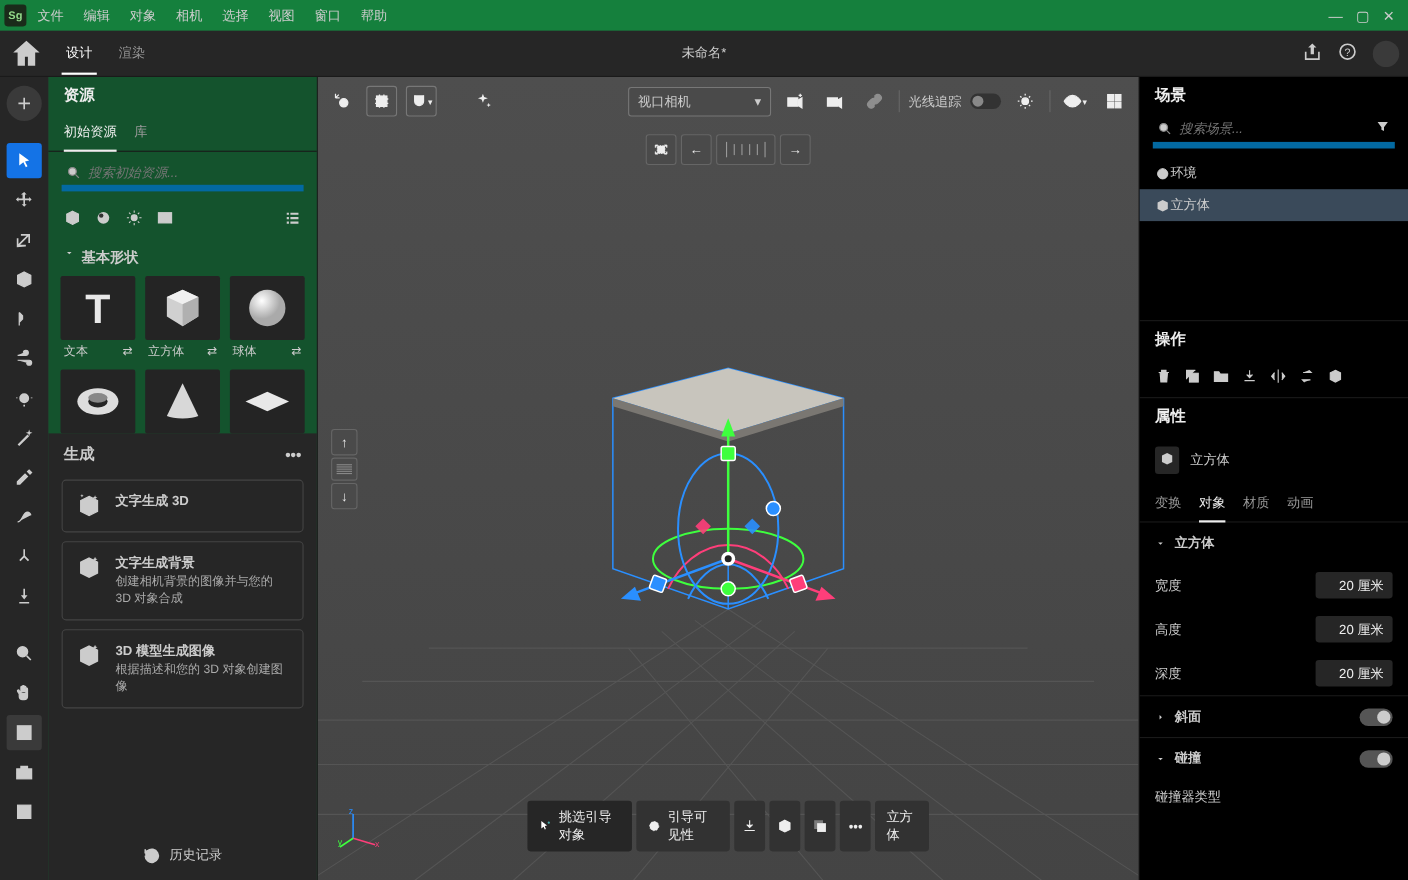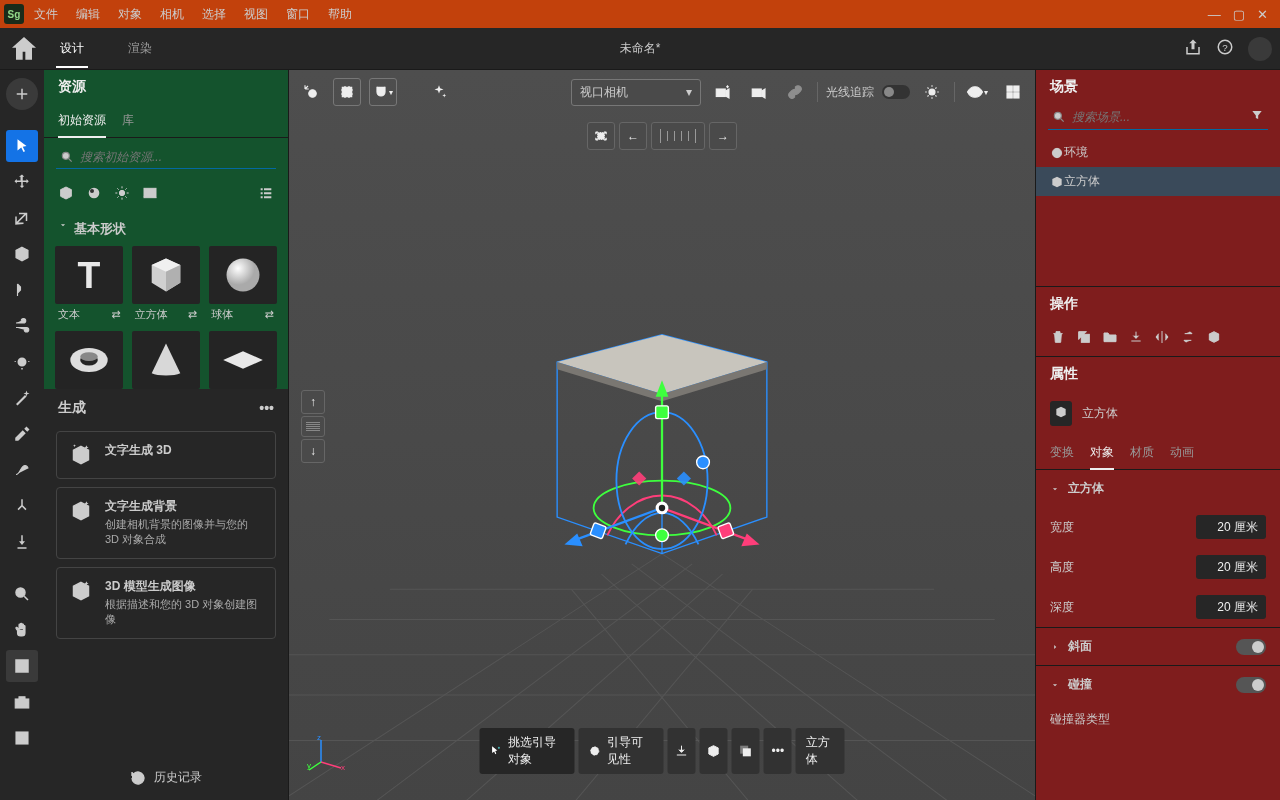--- a/index.html
+++ b/index.html
@@ -1,44 +1,44 @@
 <!DOCTYPE html>
 <html><head>
 <meta charset="utf-8">
 <style>
 * { margin:0; padding:0; box-sizing:border-box; font-family:"Segoe UI",Arial,sans-serif; user-select:none; }
 body { width:1280px; height:800px; background:#323232; color:#ccc; font-size:12px; overflow:hidden; position:relative; }
-.titlebar { height:28px; background:#c2410c; display:flex; align-items:center; padding:0 4px; gap:2px; }
+.titlebar { height:28px; background:#15803d; display:flex; align-items:center; padding:0 4px; gap:2px; }
 .logo { width:20px; height:20px; background:#1a2b1a; border-radius:3px; display:flex; align-items:center; justify-content:center; font-size:10px; font-weight:bold; color:#93d98a; }
 .menu-item { padding:4px 8px; color:#ccc; cursor:pointer; font-size:12px; }
 .window-controls { margin-left:auto; display:flex; gap:12px; padding-right:8px; color:#ccc; }
 .window-controls span { cursor:pointer; font-size:13px; }
 .tabbar { height:42px; background:#262626; border-bottom:1px solid #1a1a1a; display:flex; align-items:center; padding:0 8px; position:relative; }
 .home-btn { width:32px; height:32px; display:flex; align-items:center; justify-content:center; cursor:pointer; }
-.mode-tabs { display:flex; margin-left:8px; gap:20px;align-items:center; }
+.mode-tabs { display:flex; margin-left:8px; gap:0;align-items:center; }
 .mode-tab { padding:10px 12px; cursor:pointer; color:#999; position:relative; }
 .mode-tab.active { color:#fff; }
 .mode-tab.active::after { content:""; position:absolute; bottom:-1px; left:8px; right:8px; height:2px; background:#fff; }
 .doc-title { position:absolute; left:50%; transform:translateX(-50%); color:#ccc; }
 .tabbar-right { margin-left:auto; display:flex; align-items:center; gap:14px; }
 .avatar { width:24px; height:24px; border-radius:50%; background:#3a3a3a; }
 .main { display:flex; height:730px; }
 .lefttools { width:44px; background:#262626; display:flex; flex-direction:column; align-items:center; padding-top:8px; gap:4px; }
 .tool { width:32px; height:32px; display:flex; align-items:center; justify-content:center; cursor:pointer; border-radius:3px; color:#ccc; }
 .tool.active { background:#1473e6; color:#fff; }
 .tool.add { background:#3a3a3a; border-radius:50%; }
 .tool svg { width:18px; height:18px; }
 .tool-sep { height:12px; }
 .leftpanel { width:245px; background:#14532d; border-right:1px solid #1a1a1a; display:flex; flex-direction:column; }
 .panel-title { padding:8px 14px; font-size:14px; font-weight:bold; color:#eee; }
 .subtabs { display:flex; gap:16px; padding:0 14px; border-bottom:1px solid #1a1a1a; }
 .subtab { padding:8px 0; cursor:pointer; color:#999; position:relative; font-size:12px; }
 .subtab.active { color:#eee; }
 .subtab.active::after { content:""; position:absolute; bottom:-1px; left:0; right:0; height:2px; background:#eee; }
-.search { margin:8px 12px; display:flex; align-items:center; gap:6px; padding:4px; border-bottom:1px solid #0369a1; }
+.search { margin:8px 12px; display:flex; align-items:center; gap:6px; padding:4px; border-bottom:6px solid #0369a1; }
 .search input { flex:1; background:none; border:none; color:#999; font-style:italic; outline:none; font-size:12px; }
 .filter-icons { display:flex; gap:12px; padding:8px 14px; align-items:center; }
 .filter-icons .sp { flex:1; }
 .filter-icons svg { width:16px; height:16px; cursor:pointer; }
 .section-head { display:flex; align-items:flex-start; gap:6px; padding:8px 14px; font-size:13px; font-weight:bold; cursor:pointer; }
 .chevron { width:10px; height:10px; }
 .shapes-grid { display:grid; grid-template-columns:repeat(3,1fr); gap:6px; padding:0 10px; }
 .shape-item { display:flex; flex-direction:column; align-items:center; cursor:pointer; }
 .shape-thumb { width:68px; height:58px; background:#242424; display:flex; align-items:center; justify-content:center; border-radius:2px; }
 .shape-label { display:flex; align-items:center; justify-content:space-between; width:100%; padding:3px 4px; font-size:11px; }
@@ -65,21 +65,21 @@
 .tl-tick.tall { height:14px; }
 .vp-zoom { position:absolute; left:12px; top:320px; display:flex; flex-direction:column; gap:2px; z-index:10; }
 .zoom-btn { width:24px; height:24px; border:1px solid #666; border-radius:3px; display:flex; align-items:center; justify-content:center; cursor:pointer; color:#eee; background:#4a4a4a; }
 .zoom-tick { width:14px; height:1px; background:#888; margin:1px auto; }
 .axis-gizmo { position:absolute; bottom:28px; left:18px; width:40px; height:40px; z-index:10; }
 .bottom-toolbar { position:absolute; bottom:22px; left:50%; transform:translateX(-50%); display:flex; gap:4px; z-index:10; padding:4px; border-radius:4px; }
 .bt-btn { padding:6px 10px; background:#323232; border-radius:3px; display:flex; align-items:center; gap:6px; cursor:pointer; color:#eee; font-size:12px; }
 .bt-btn.icon-only { padding:6px; width:32px; justify-content:center; }
 .grid-floor { position:absolute; inset:0; }
 .cube-scene { position:absolute; left:50%; top:50%; transform:translate(-50%,-50%); width:310px; height:310px; }
-.rightpanel { width:245px; background:#7f1d1d; display:flex; flex-direction:column; border-left:1px solid #1a1a1a; }
+.rightpanel { width:245px; background:#000000; display:flex; flex-direction:column; border-left:1px solid #1a1a1a; }
 .scene-list { }
 .scene-item { padding:6px 14px; display:flex; align-items:center; gap:0; cursor:pointer; font-size:12px; }
 .scene-item.selected { background:#3a4a5a; }
 .actions-row { display:flex; gap:10px; padding:8px 14px; flex-wrap:wrap; }
 .actions-row svg { width:16px; height:16px; cursor:pointer; }
 .prop-head { display:flex; align-items:center; gap:10px; padding:10px 14px; }
 .prop-tabs { display:flex; gap:16px; padding:0 14px; font-size:12px; }
 .prop-tab { padding:8px 0; cursor:pointer; color:#999; position:relative;text-align:right; }
 .prop-tab.active { color:#eee; }
 .prop-tab.active::after { content:""; position:absolute; bottom:-1px; left:0; right:0; height:2px; background:#eee; }

